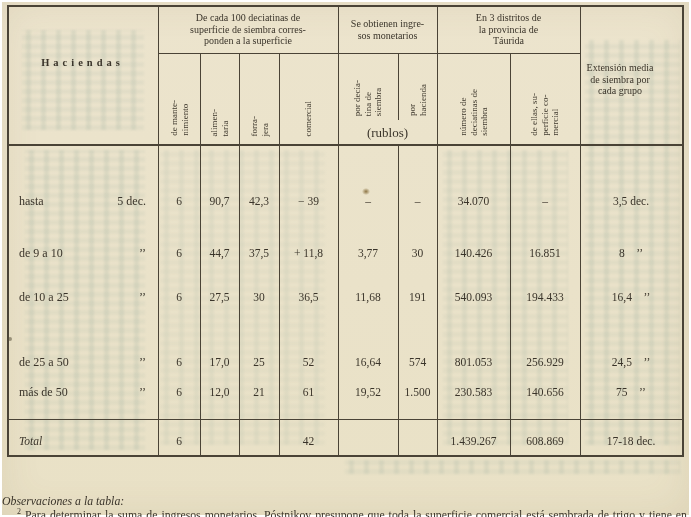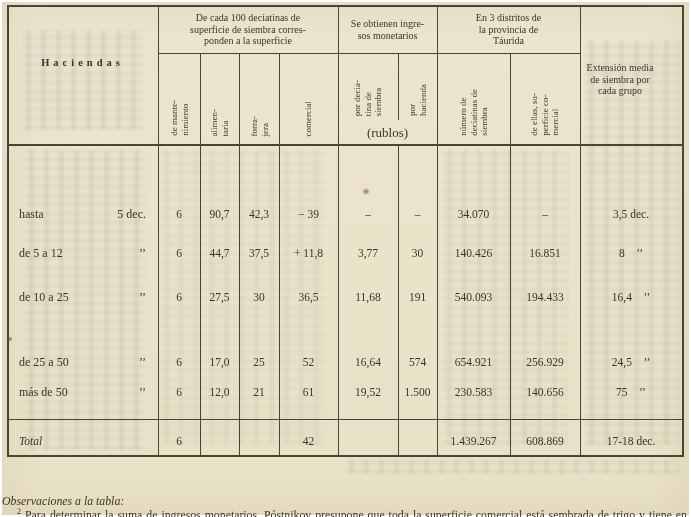--- a/index.html
+++ b/index.html
@@ -136,39 +136,39 @@
       </div>
     <div class="rot" style="left:503px; width:70px; height:91px;">
         <span>de ellas, su-
 perficie co-
 mercial</span>
       </div>
 
     <div class="txt rublos center" style="left:331px; top:120px; width:99px;">(rublos)</div>
 
 
-    <div class="brow" style="top:200px;">
+    <div class="brow" style="top:187px;">
       <span class="c c1">
           <span>hasta</span>
           <span>5 dec.</span>
         </span>
       <span class="c c2">6</span>
       <span class="c c3">90,7</span>
       <span class="c c4">42,3</span>
       <span class="c c5">− 39</span>
       <span class="c c6">–</span>
       <span class="c c7">–</span>
       <span class="c c8">34.070</span>
       <span class="c c9">–</span>
       <span class="c c10">3,5 dec.</span>
     </div>
 
     <div class="brow" style="top:239px;">
       <span class="c c1">
-          <span>de 5 a 12</span>
+          <span>de 9 a 10</span>
           <span>’’</span>
         </span>
       <span class="c c2">6</span>
       <span class="c c3">44,7</span>
       <span class="c c4">37,5</span>
       <span class="c c5">+ 11,8</span>
       <span class="c c6">3,77</span>
       <span class="c c7">30</span>
       <span class="c c8">140.426</span>
       <span class="c c9">16.851</span>
@@ -195,21 +195,21 @@
       <span class="c c1">
           <span>de 25 a 50</span>
           <span>’’</span>
         </span>
       <span class="c c2">6</span>
       <span class="c c3">17,0</span>
       <span class="c c4">25</span>
       <span class="c c5">52</span>
       <span class="c c6">16,64</span>
       <span class="c c7">574</span>
-      <span class="c c8">654.921</span>
+      <span class="c c8">801.053</span>
       <span class="c c9">256.929</span>
       <span class="c c10">24,5  ’’</span>
     </div>
 
     <div class="brow" style="top:378px;">
       <span class="c c1">
           <span>más de 50</span>
           <span>’’</span>
         </span>
       <span class="c c2">6</span>

